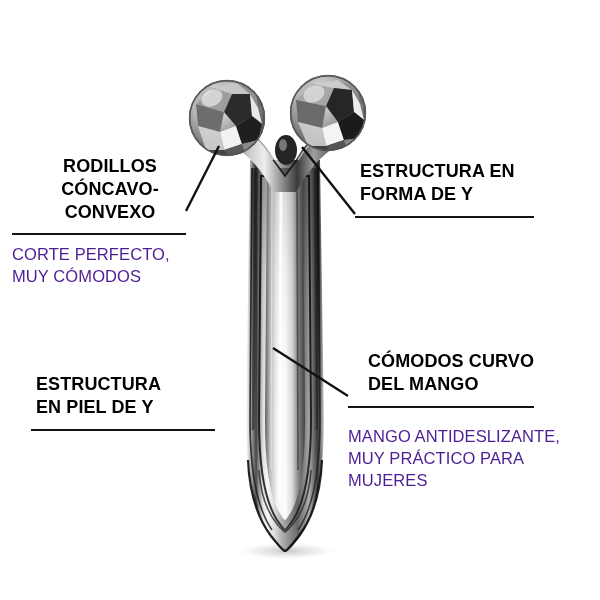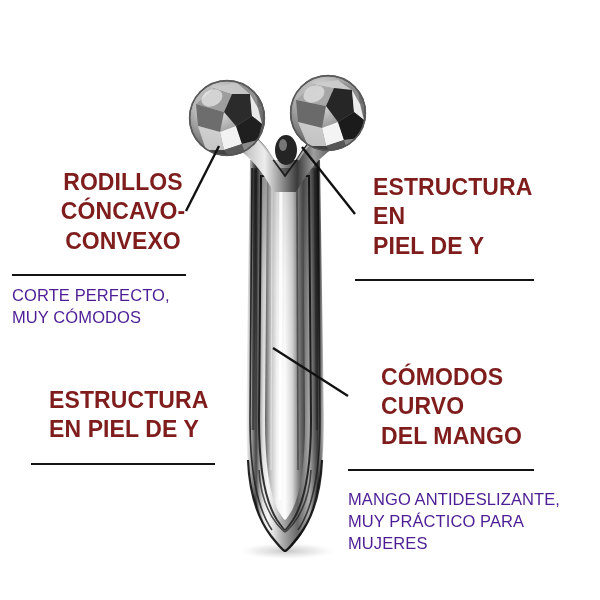--- a/index.html
+++ b/index.html
@@ -28,26 +28,26 @@
     height: 600px;
     pointer-events: none;
   }
 
   
   .callout {
     position: absolute;
   }
   .callout-title {
     font-weight: bold;
-    font-size: 23px;
+    font-size: 18px;
     line-height: 1.28;
     letter-spacing: 0.1px;
-    color: #7f1d1d;
+    color: #000000;
     white-space: pre-line;
-    margin: 18px;
+    margin: 5px;
   }
   .callout-sub {
     font-weight: normal;
     font-size: 16.5px;
     line-height: 1.32;
     letter-spacing: 0.1px;
     color: #4c1d95;
     white-space: pre-line;
     margin: 0;
   }
@@ -301,21 +301,21 @@
   <div class="callout" id="callout-rollers">
     <div class="callout-title">RODILLOS
 CÓNCAVO-CONVEXO</div>
     <div class="callout-rule"></div>
     <div class="callout-sub">CORTE PERFECTO,
 MUY CÓMODOS</div>
   </div>
 
   <div class="callout" id="callout-y-structure">
     <div class="callout-title">ESTRUCTURA EN
-PIEL DE Y</div>
+FORMA DE Y</div>
     <div class="callout-rule"></div>
   </div>
 
   <div class="callout" id="callout-y-structure-2">
     <div class="callout-title">ESTRUCTURA
 EN PIEL DE Y</div>
     <div class="callout-rule"></div>
   </div>
 
   <div class="callout" id="callout-handle">

